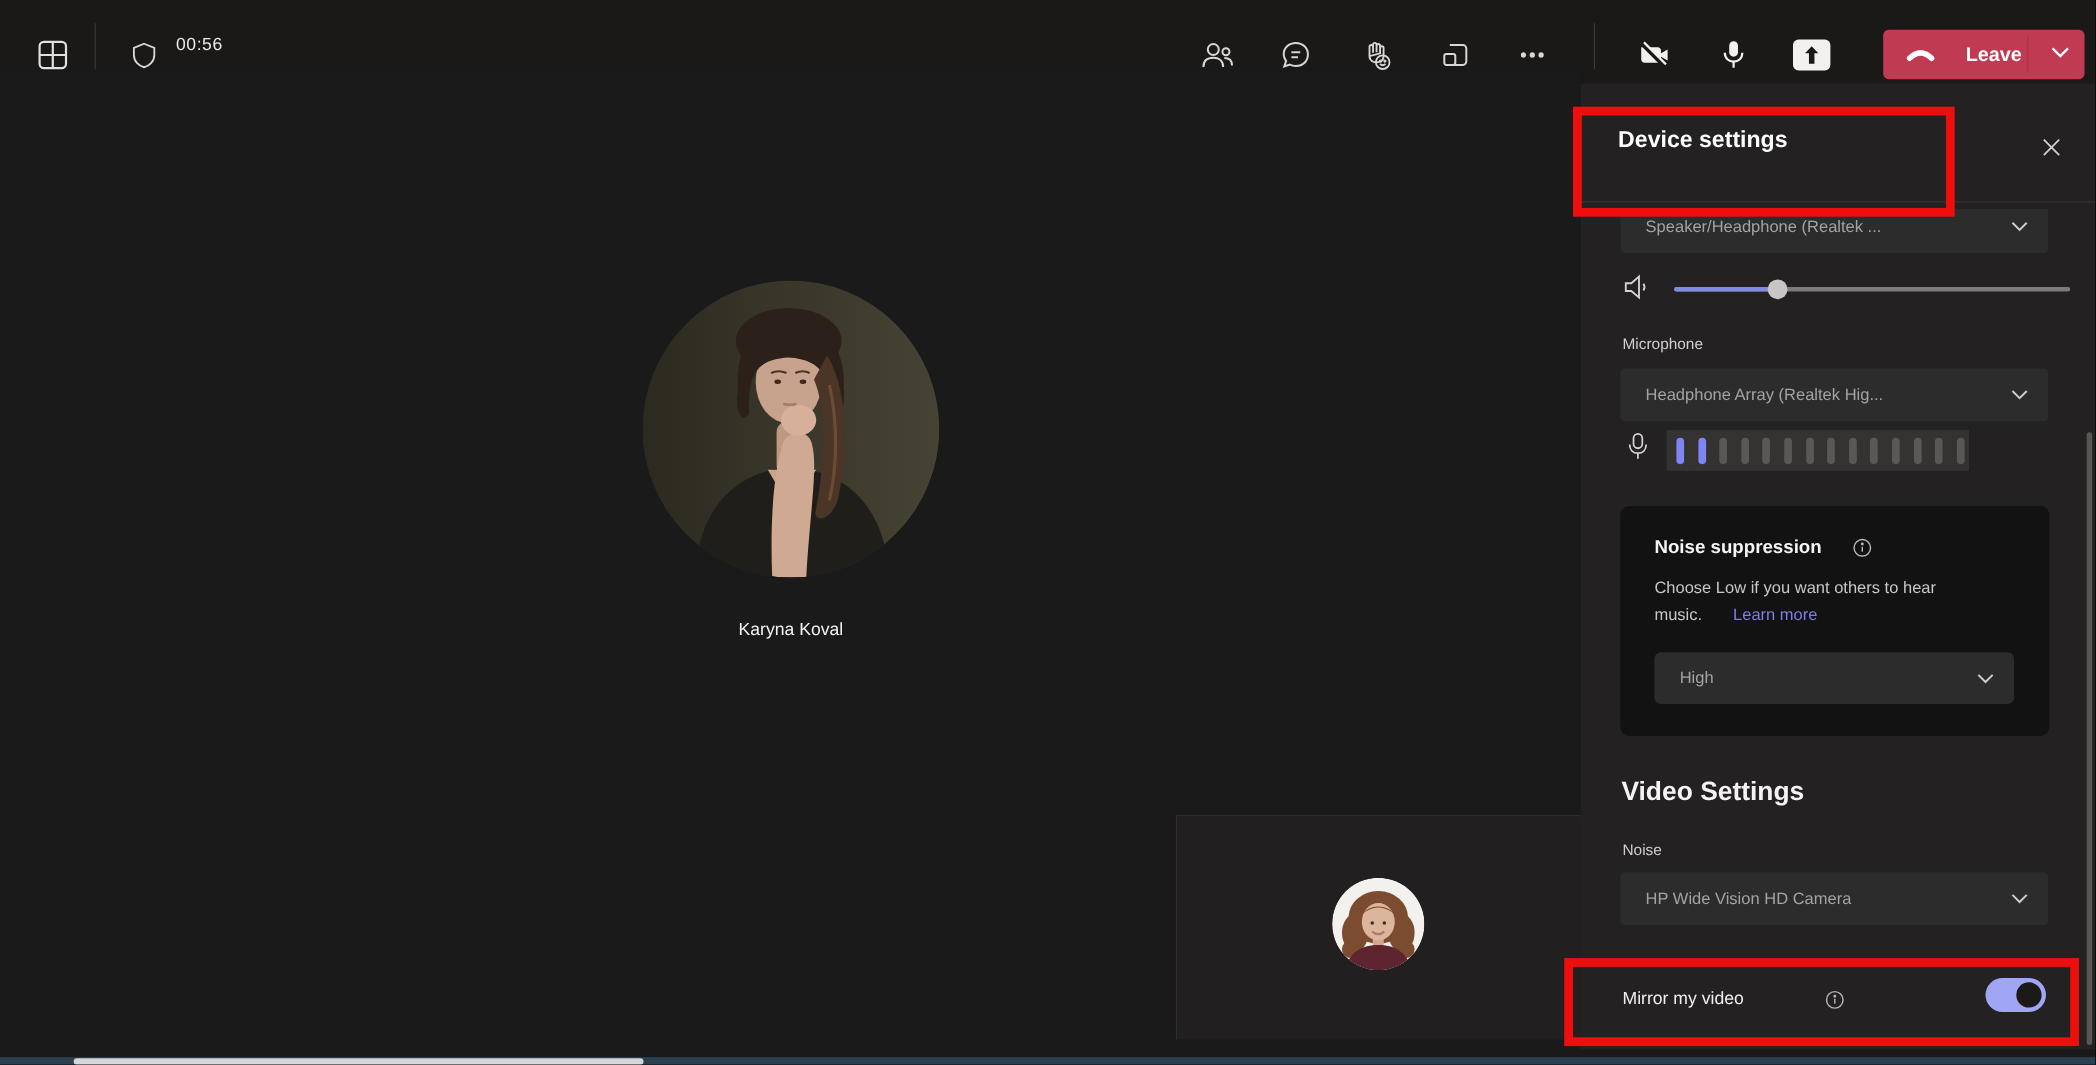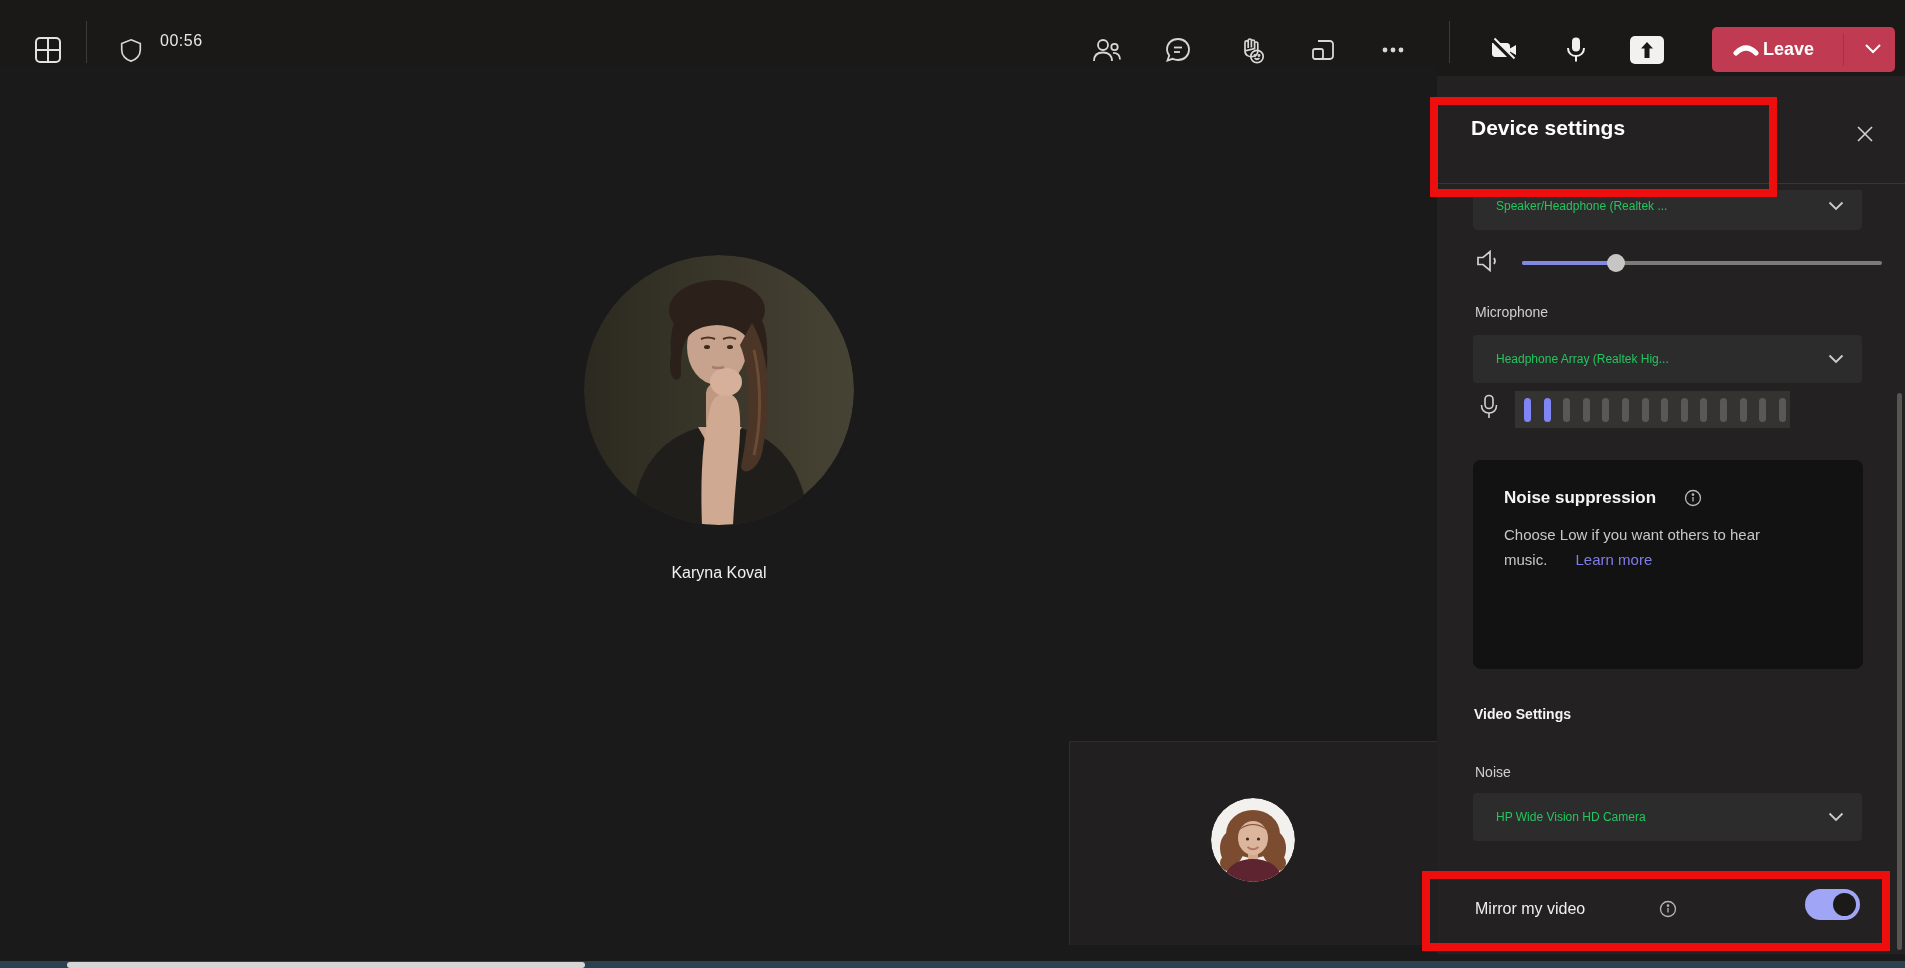--- a/index.html
+++ b/index.html
@@ -7,39 +7,39 @@
           font-family:"Liberation Sans","DejaVu Sans",sans-serif;color:#e8e6e3;}
   .abs{position:absolute;}
 
   
   .topbar{left:0;top:0;width:1905px;height:83px;background:#1a1918;}
   .tb-divider{width:1px;height:42px;top:21px;background:#3d3b39;}
   .timer{top:32px;font-size:16px;color:#e9e8e7;letter-spacing:.5px;}
   .icon-btn{width:44px;height:44px;top:28px;display:flex;align-items:center;justify-content:center;border-radius:4px;cursor:pointer;}
   .icon-btn svg{display:block;}
   .leave-btn{left:1712px;top:27px;width:183px;height:45px;background:#c03b52;border-radius:5px;display:flex;align-items:center;cursor:pointer;}
-  .leave-label{font-size:18px;font-weight:bold;color:#fff;margin-left:3px;}
+  .leave-label{font-size:18px;font-weight:bold;color:#fff;margin-left:27px;}
   .leave-divider{position:absolute;left:131px;top:6px;width:1px;height:33px;background:#a23247;}
   .leave-chevron{position:absolute;left:139px;top:0;width:44px;height:45px;display:flex;align-items:center;justify-content:center;}
 
   
   .stage{left:0;top:66px;width:1437px;height:878px;background:#1b1a1a;}
   .avatar-large{left:584px;top:189px;width:270px;height:270px;border-radius:50%;overflow:hidden;}
   .participant-name{left:569px;top:498px;width:300px;text-align:center;font-size:16px;color:#f2f1f0;}
   .self-tile{left:1069px;top:675px;width:368px;height:203px;background:#211f1f;border-top:1px solid #302e2d;border-left:1px solid #302e2d;}
   .avatar-small{position:absolute;left:141px;top:56px;width:84px;height:84px;border-radius:50%;overflow:hidden;}
 
   
   .panel{left:1437px;top:76px;width:468px;height:878px;background:#232121;}
   .panel-title{left:34px;top:40px;font-size:21px;font-weight:bold;color:#ffffff;}
   .close-btn{left:410px;top:42px;width:36px;height:36px;display:flex;align-items:center;justify-content:center;cursor:pointer;}
   .panel-divider{left:0;top:107px;width:468px;height:1px;background:#383635;}
 
   .dropdown{background:#2d2c2c;border-radius:4px;height:48px;display:flex;align-items:center;cursor:pointer;}
-  .dropdown .dd-text{margin-left:23px;font-size:12px;color:#22c55e;white-space:nowrap;overflow:hidden;}
+  .dropdown .dd-text{margin-left:23px;font-size:15px;color:#a3a3a3;white-space:nowrap;overflow:hidden;}
   .dropdown .dd-chevron{margin-left:auto;margin-right:18px;display:flex;}
   .clip{left:36px;top:114px;width:389px;height:40px;overflow:hidden;border-radius:0 0 4px 4px;}
   .clip .dropdown{margin-top:-8px;width:389px;}
 
   .vol-row{left:38px;top:170px;width:400px;height:34px;display:flex;align-items:center;}
   .slider{position:absolute;left:47px;top:15px;width:360px;height:4px;border-radius:2px;background:#7d7b79;cursor:pointer;}
   .slider-fill{position:absolute;left:0;top:0;height:4px;border-radius:2px;background:#8289e2;}
   .slider-thumb{position:absolute;top:-7px;width:18px;height:18px;border-radius:50%;background:#c8c6c4;margin-left:-9px;}
 
   .field-label{font-size:14px;color:#d2d0ce;}
@@ -50,21 +50,21 @@
   .meter-bar{width:7px;height:24px;border-radius:3.5px;background:#5a5856;flex:none;}
   .meter-bar.active{background:#7f85f5;}
 
   .noise-card{left:36px;top:384px;width:390px;height:209px;background:#131212;border-radius:8px;}
   .noise-title-row{position:absolute;left:31px;top:28px;display:flex;align-items:center;gap:28px;}
   .noise-title{font-size:17px;font-weight:bold;color:#f5f4f3;}
   .noise-desc{position:absolute;left:31px;top:62px;width:302px;font-size:15px;line-height:25px;color:#c9c7c5;}
   .learn-more{color:#7f7de8;cursor:pointer;padding-left:24px;}
   .noise-dd{position:absolute;left:31px;top:133px;width:327px;height:47px;border-radius:6px;}
 
-  .video-heading{left:37px;top:630px;font-size:14px;font-weight:bold;color:#f5f4f3;}
+  .video-heading{left:37px;top:630px;font-size:24px;font-weight:bold;color:#f5f4f3;}
   .camera-label{left:38px;top:688px;}
   .camera-dd{left:36px;top:717px;width:389px;}
 
   .mirror-label{left:38px;top:824px;font-size:16px;color:#f0efee;}
   .mirror-info{left:222px;top:824px;}
   .toggle{left:368px;top:813px;width:55px;height:31px;border-radius:16px;background:#4a4846;cursor:pointer;}
   .toggle.on{background:#a0a5f6;}
   .toggle .knob{position:absolute;top:4px;left:4px;width:23px;height:23px;border-radius:50%;background:#1b1a19;transition:left .1s;}
   .toggle.on .knob{left:28px;}
 
@@ -337,20 +337,28 @@
         <span class="noise-title">Noise suppression</span>
         <span class="info-icon">
           <svg width="18" height="18" viewBox="0 0 18 18" fill="none" stroke="#b9b7b5" stroke-width="1.3">
             <circle cx="9" cy="9" r="7.5"></circle>
               <line x1="9" y1="8" x2="9" y2="12.5"></line>
               <circle cx="9" cy="5.6" r="0.7" fill="#b9b7b5"></circle>
           </svg>
         </span>
       </div>
       <div class="noise-desc"><span>Choose Low if you want others to hear music.</span> <span class="learn-more">Learn more</span></div>
+      <div class="dropdown noise-dd">
+        <span class="dd-text">High</span>
+        <span class="dd-chevron">
+          <svg width="16" height="10" viewBox="0 0 16 10" fill="none" stroke="#cfcdcb" stroke-width="1.8">
+              <path d="M1.5 1.5 L8 8 L14.5 1.5"></path>
+            </svg>
+        </span>
+      </div>
     </div>
 
     <div class="abs video-heading">Video Settings</div>
     <div class="abs field-label camera-label">Noise</div>
     <div class="abs dropdown camera-dd">
       <span class="dd-text">HP Wide Vision HD Camera</span>
       <span class="dd-chevron">
         <svg width="16" height="10" viewBox="0 0 16 10" fill="none" stroke="#cfcdcb" stroke-width="1.8">
             <path d="M1.5 1.5 L8 8 L14.5 1.5"></path>
           </svg>

